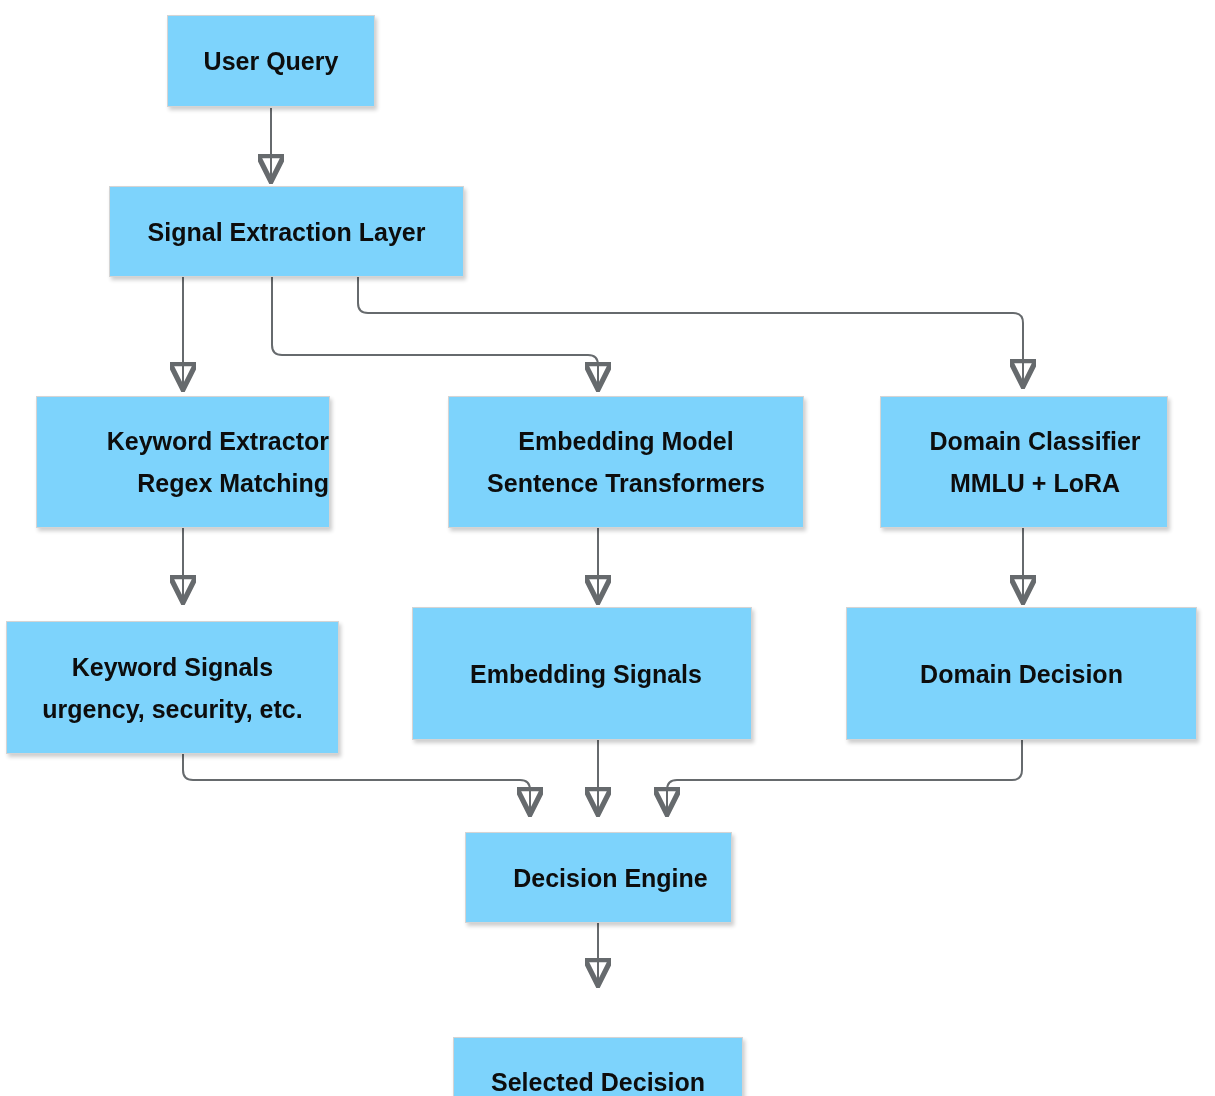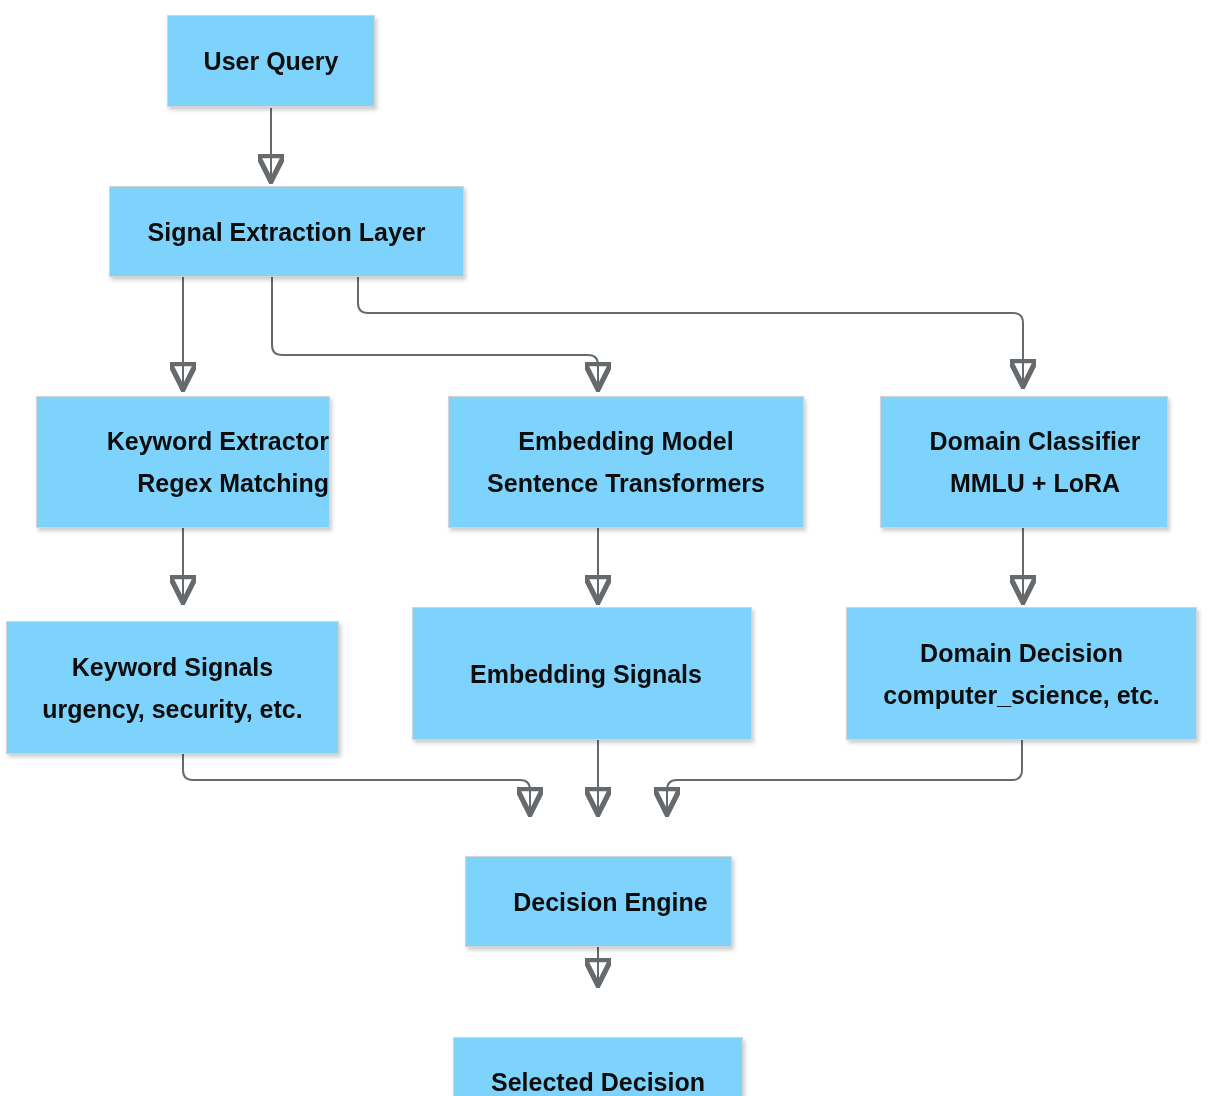--- a/index.html
+++ b/index.html
@@ -48,21 +48,21 @@
 
   
   .n-user-query        { left: 167px; top:  15px; width: 208px; height: 92px;  }
   .n-signal-extraction { left:  109px; top: 186px; width: 355px; height: 91px;  }
   .n-keyword-extractor { left:  36px; top: 396px; width: 294px; height: 132px; align-items: flex-end; }
   .n-embedding-model   { left: 420px; top: 396px; width: 356px; height: 132px; margin-left: 28px; }
   .n-domain-classifier { left: 880px; top: 396px; width: 288px; height: 132px; padding-left: 22px; }
   .n-keyword-signals   { left:  6px; top: 607px; width: 333px; height: 133px; margin-top: 14px; }
   .n-embedding-signals { left: 412px; top: 607px; width: 340px; height: 133px; padding-left: 8px; }
   .n-domain-signals    { left: 846px; top: 607px; width: 351px; height: 133px; }
-  .n-decision-engine   { left: 465px; top: 856px; width: 267px; height: 91px; padding-left: 24px;  }
+  .n-decision-engine   { left: 465px; top: 832px; width: 267px; height: 91px; padding-left: 24px;  }
   .n-selected-decision { left: 453px; top: 1037px; width: 290px; height: 90px;  }
 </style>
 </head>
 <body>
 
 <div class="canvas">
 
   <svg class="edges" width="1215" height="1096" viewBox="0 0 1215 1096" xmlns="http://www.w3.org/2000/svg">
     <defs>
       <marker id="arrow" viewBox="0 0 10 10" refX="9" refY="5" markerWidth="15" markerHeight="13" orient="auto" markerUnits="strokeWidth">
@@ -120,21 +120,20 @@
     <span class="line">Keyword Signals</span>
     <span class="line">urgency, security, etc.</span>
   </div>
 
   <div class="node n-embedding-signals">
     <span class="line">Embedding Signals</span>
   </div>
 
   <div class="node n-domain-signals">
     <span class="line">Domain Decision</span>
-    <span class="line">computer_science, etc.</span>
   </div>
 
   <div class="node n-decision-engine">
     <span class="line">Decision Engine</span>
   </div>
 
   <div class="node n-selected-decision">
     <span class="line">Selected Decision</span>
   </div>
 

